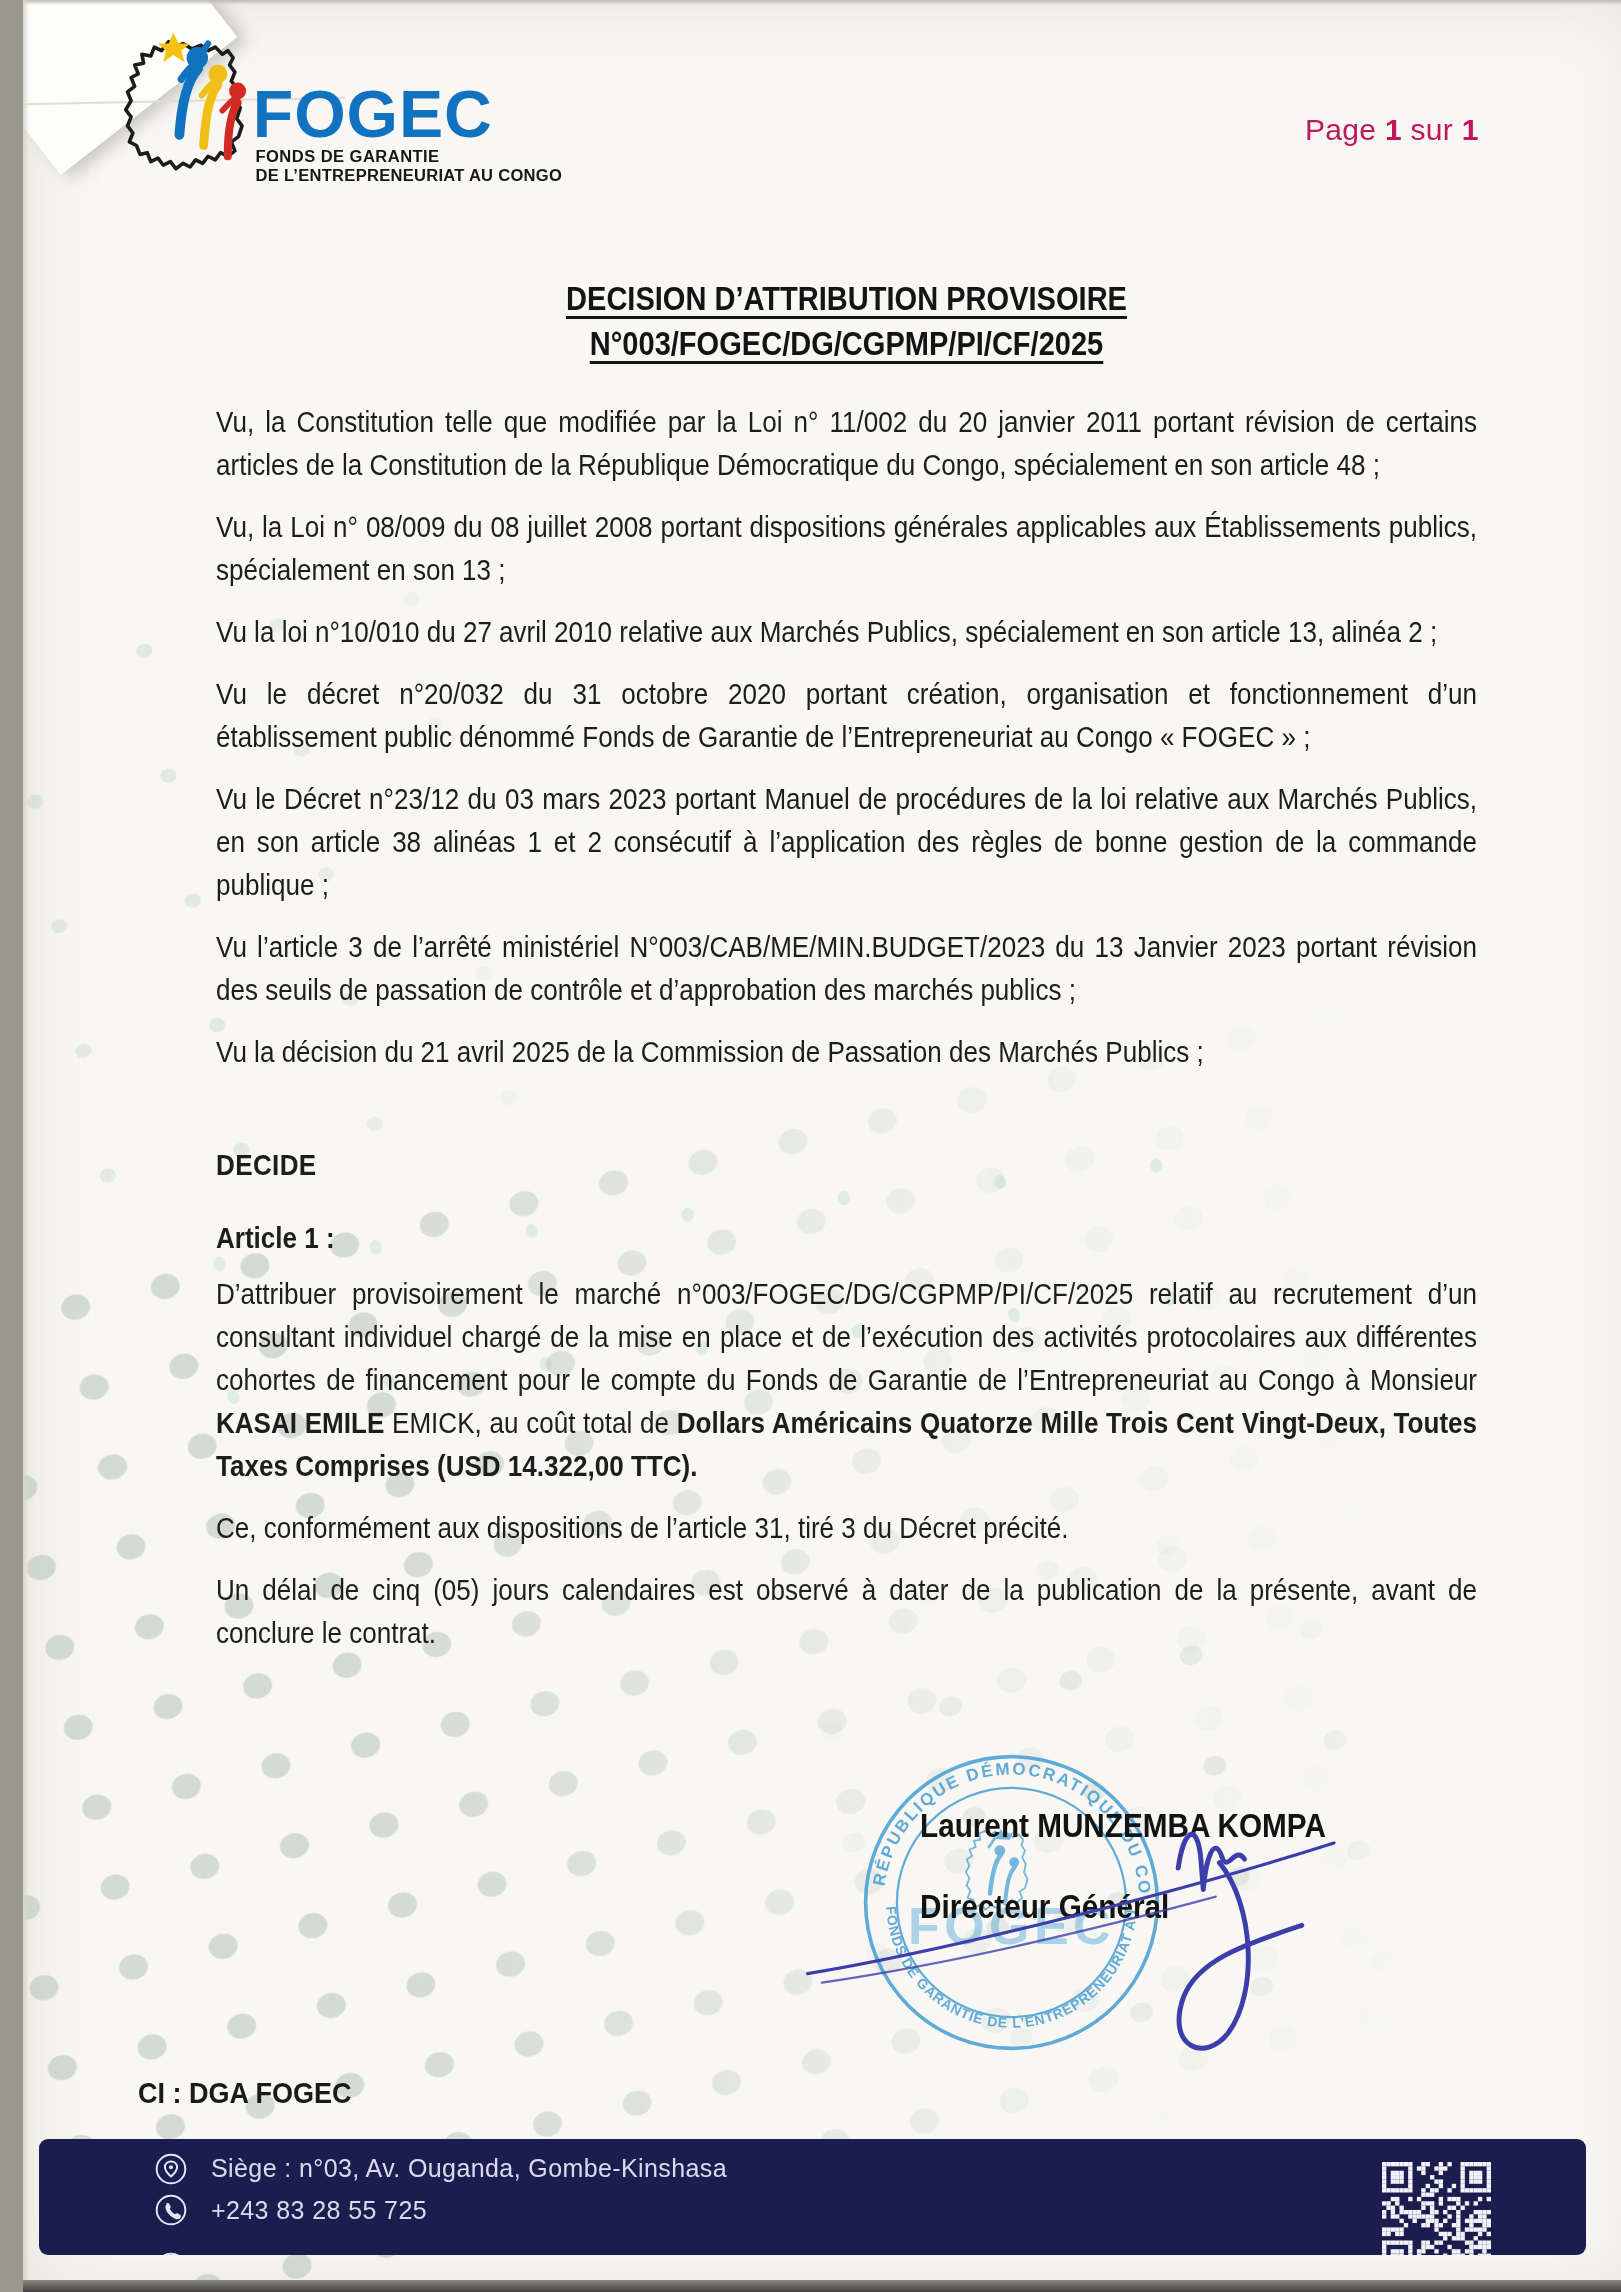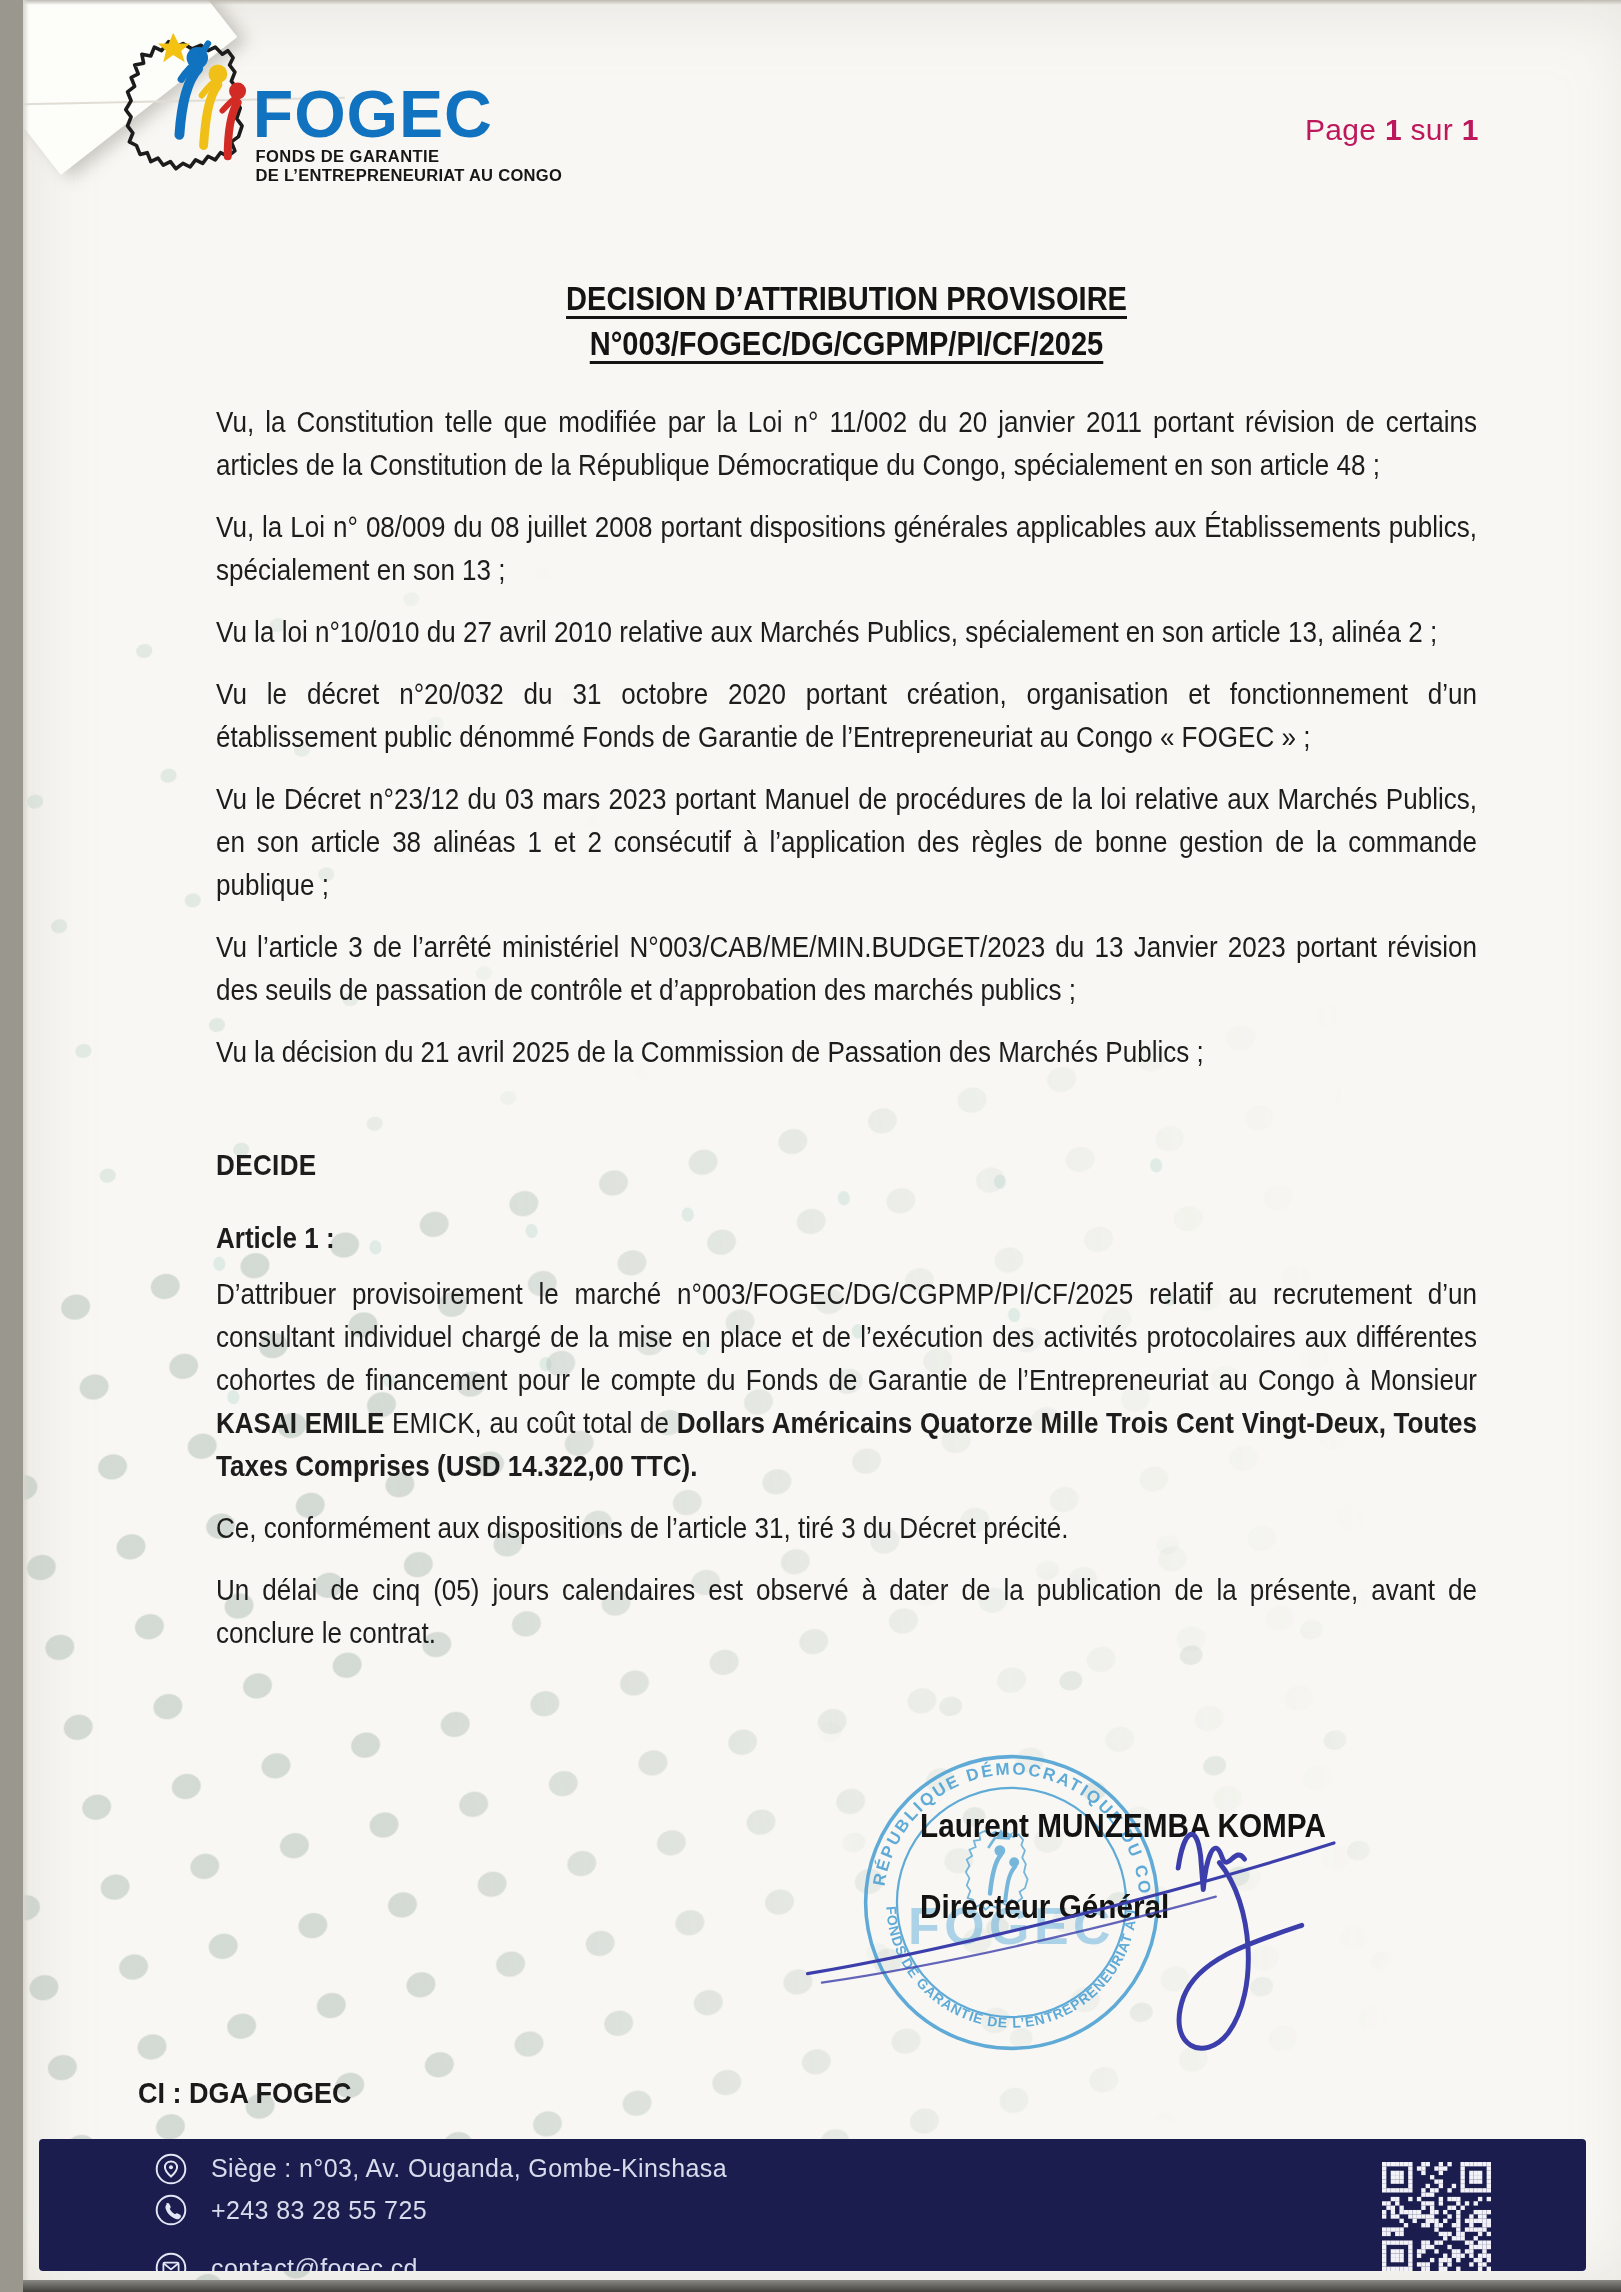--- a/index.html
+++ b/index.html
@@ -51,21 +51,21 @@
   .decide{font-size:30px;font-weight:700;text-align:center;margin:70px 0 0 0 !important;letter-spacing:0.4px;}
   .article-label{font-size:30px;font-weight:700;text-align:left !important;margin:30px 0 12.5px 0 !important;}
   
   .stamp-svg{position:absolute;left:831px;top:1745px;z-index:2;}
   .sig-block{position:absolute;left:897px;top:1791px;z-index:3;transform:scaleX(.9);transform-origin:0 0;}
   .sig-name{font-size:33px;font-weight:700;color:#131313;margin-top:16px;white-space:nowrap;}
   .sig-title{font-size:33px;font-weight:700;color:#131313;margin-top:43px;white-space:nowrap;}
   .sig-ink{position:absolute;left:772px;top:1780px;z-index:4;}
   .cc-line{position:absolute;left:115px;top:2076px;font-size:30px;font-weight:700;color:#1a1a1a;z-index:2;transform:scaleX(.9);transform-origin:0 0;}
   
-  .footer-bar{position:absolute;left:16px;top:2139px;width:1547px;height:132px;background:#1a1d4d;z-index:5;overflow:hidden;border-radius:4px;}
+  .footer-bar{position:absolute;left:16px;top:2139px;width:1547px;height:116px;background:#1a1d4d;z-index:5;overflow:hidden;border-radius:9px;}
   .f-row{position:absolute;left:115px;display:flex;align-items:center;gap:23px;color:#e3e6f4;font-size:25px;letter-spacing:0.4px;}
   .f-row .txt{opacity:.95;}
   .f-icon{width:34px;height:34px;flex:0 0 34px;}
   .qr-box{position:absolute;left:1343px;top:23px;width:109px;height:109px;}
 </style>
 </head>
 <body>
 
 <div class="page">
 

